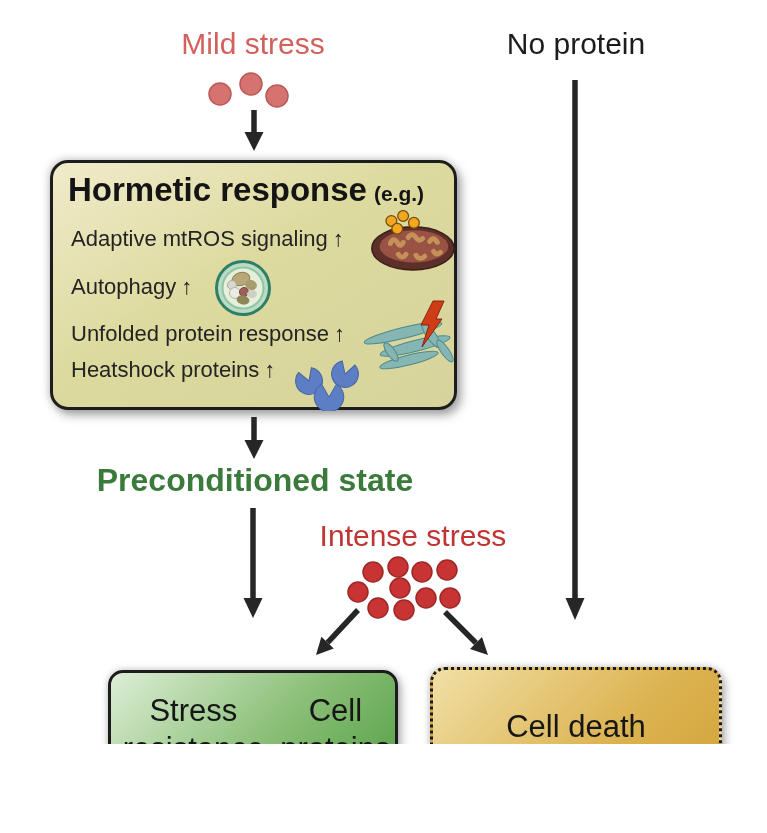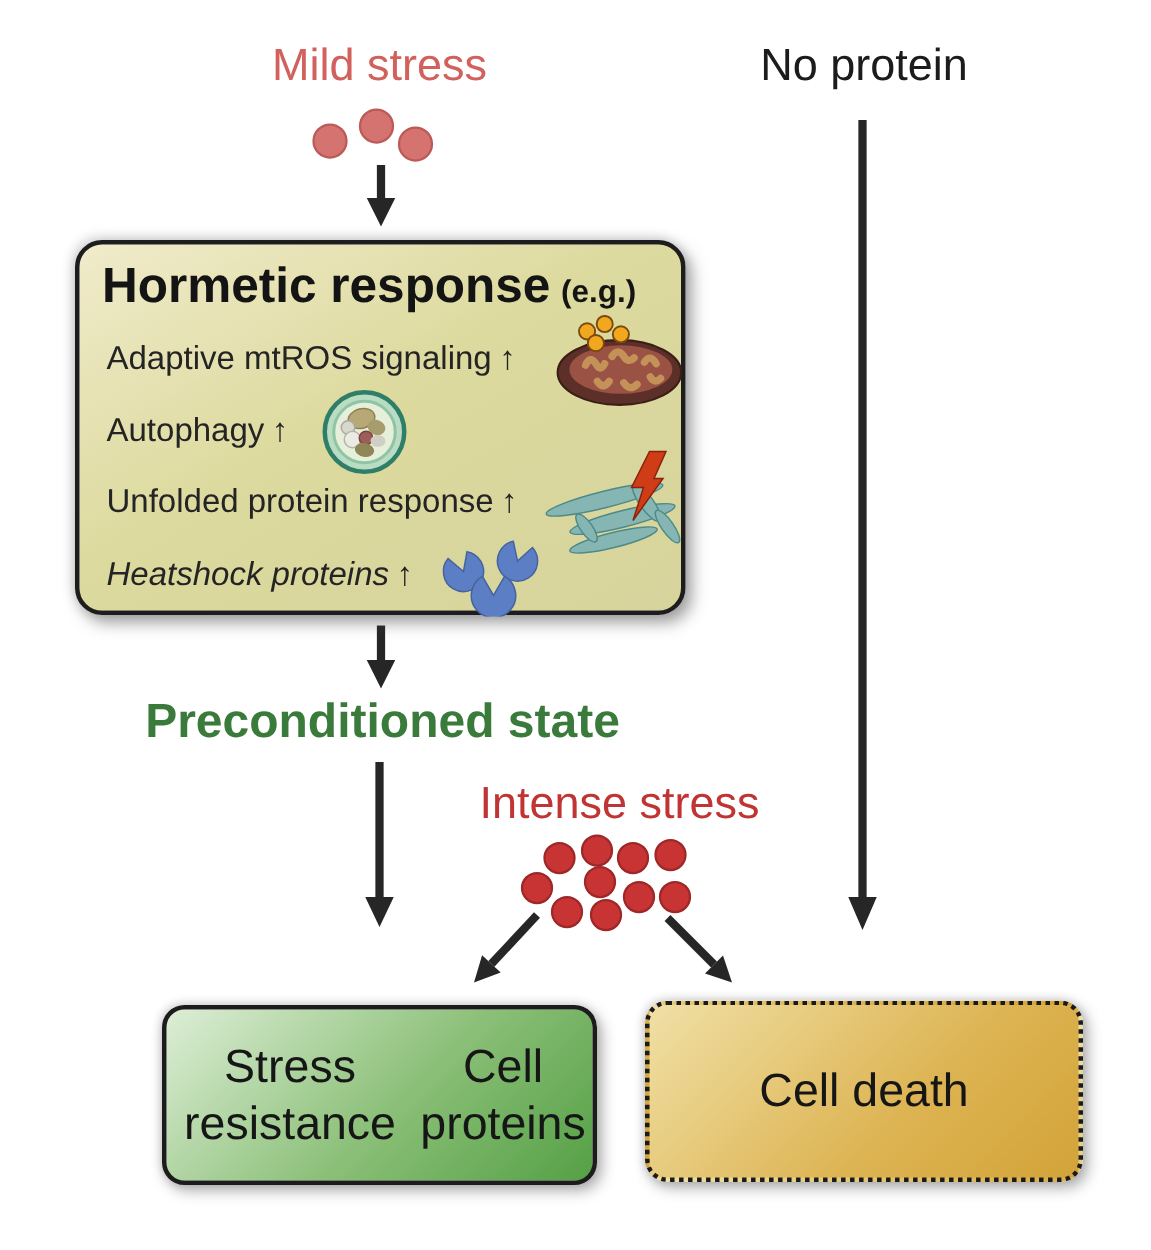--- a/index.html
+++ b/index.html
@@ -1,17 +1,17 @@
 <!DOCTYPE html>
 <html><head>
 <meta charset="utf-8">
 <style>
   html,body{margin:0;padding:0;background:#ffffff;}
   .canvas{
-    position:relative;width:767px;height:833px;background:#ffffff;
+    position:relative;width:767px;height:744px;background:#ffffff;
     font-family:"Liberation Sans","DejaVu Sans",sans-serif;overflow:hidden;border-radius:27px;
   }
   .overlay{position:absolute;left:0;top:0;width:767px;height:833px;z-index:1;}
   .overlay line{stroke:#262626;stroke-width:5.5;}
   .overlay polygon.head{fill:#262626;}
   .label{position:absolute;transform:translateX(-50%);white-space:nowrap;z-index:2;}
   .mild{font-size:30px;color:#d2615d;}
   .nostress{font-size:30px;color:#1c1c1c;}
   .precond{font-size:32px;font-weight:bold;color:#3a7b3c;}
   .intense{font-size:30px;color:#c13434;}
@@ -147,21 +147,21 @@
         <ellipse cx="44" cy="34" rx="40" ry="5.5" transform="rotate(-14 44 34)"></ellipse>
         <ellipse cx="56" cy="47" rx="36" ry="5.5" transform="rotate(-14 56 47)"></ellipse>
         <ellipse cx="50" cy="61" rx="30" ry="5" transform="rotate(-14 50 61)"></ellipse>
         <ellipse cx="72" cy="36" rx="15" ry="4.5" transform="rotate(55 72 36)"></ellipse>
         <ellipse cx="86" cy="52" rx="13" ry="4" transform="rotate(55 86 52)"></ellipse>
         <ellipse cx="32" cy="53" rx="11" ry="4" transform="rotate(55 32 53)"></ellipse>
       </g>
       <polygon points="74,2 85,2 77,20 83,20 63,48 70,26 62,26" fill="#cf3d17" stroke="#8c220c" stroke-width="1"></polygon>
     </svg>
 
-    <div class="item" style="top:207px;font-style:italic;">
+    <div class="item" style="top:194px;">
       <span>Heatshock proteins</span><span class="up">↑</span>
     </div>
     <svg class="icon" style="left:236px;top:196px;width:84px;height:52px;" viewBox="0 0 84 52">
       <g fill="#5b7ec5" stroke="#46639f" stroke-width="1">
         <path transform="translate(20,22) rotate(-20)" d="M 0 0 L -6.7 -11.6 A 13.4 13.4 0 1 0 6.7 -11.6 Z"></path>
         <path transform="translate(56,15) rotate(18)" d="M 0 0 L -6.7 -11.6 A 13.4 13.4 0 1 0 6.7 -11.6 Z"></path>
         <path transform="translate(40,38) rotate(0)" d="M 0 0 L -7.4 -12.8 A 14.8 14.8 0 1 0 7.4 -12.8 Z"></path>
       </g>
     </svg>
   </div>

